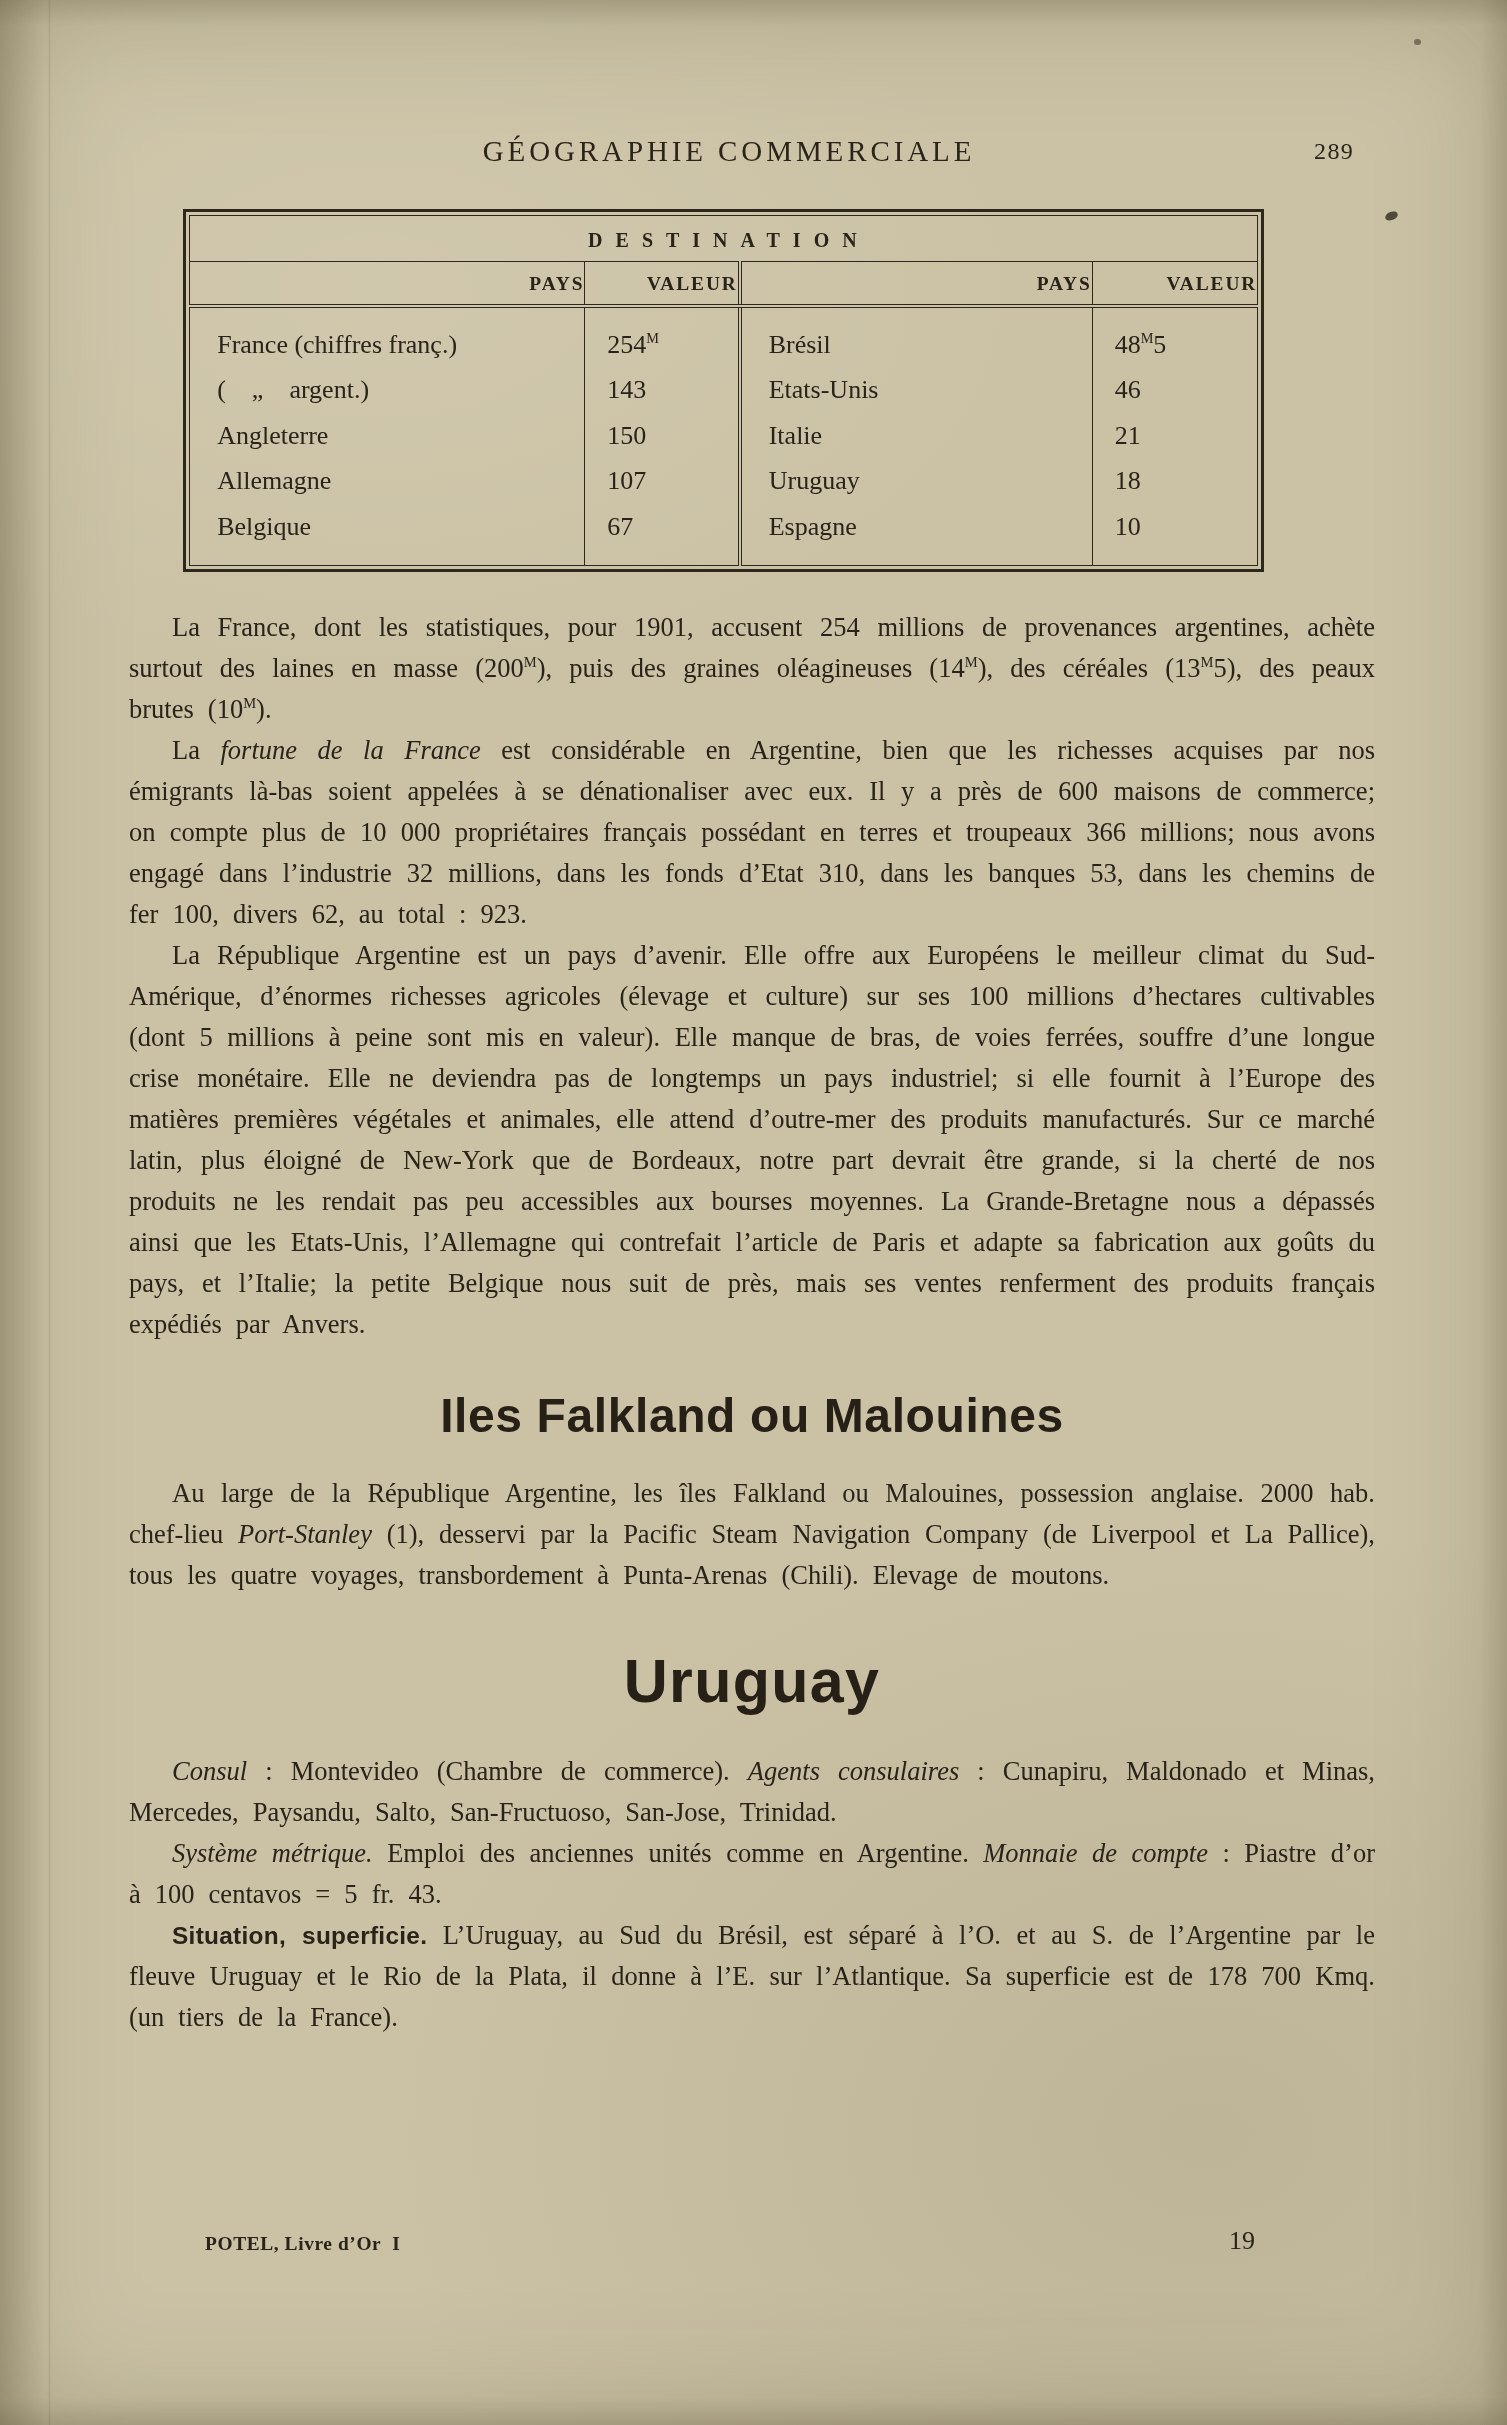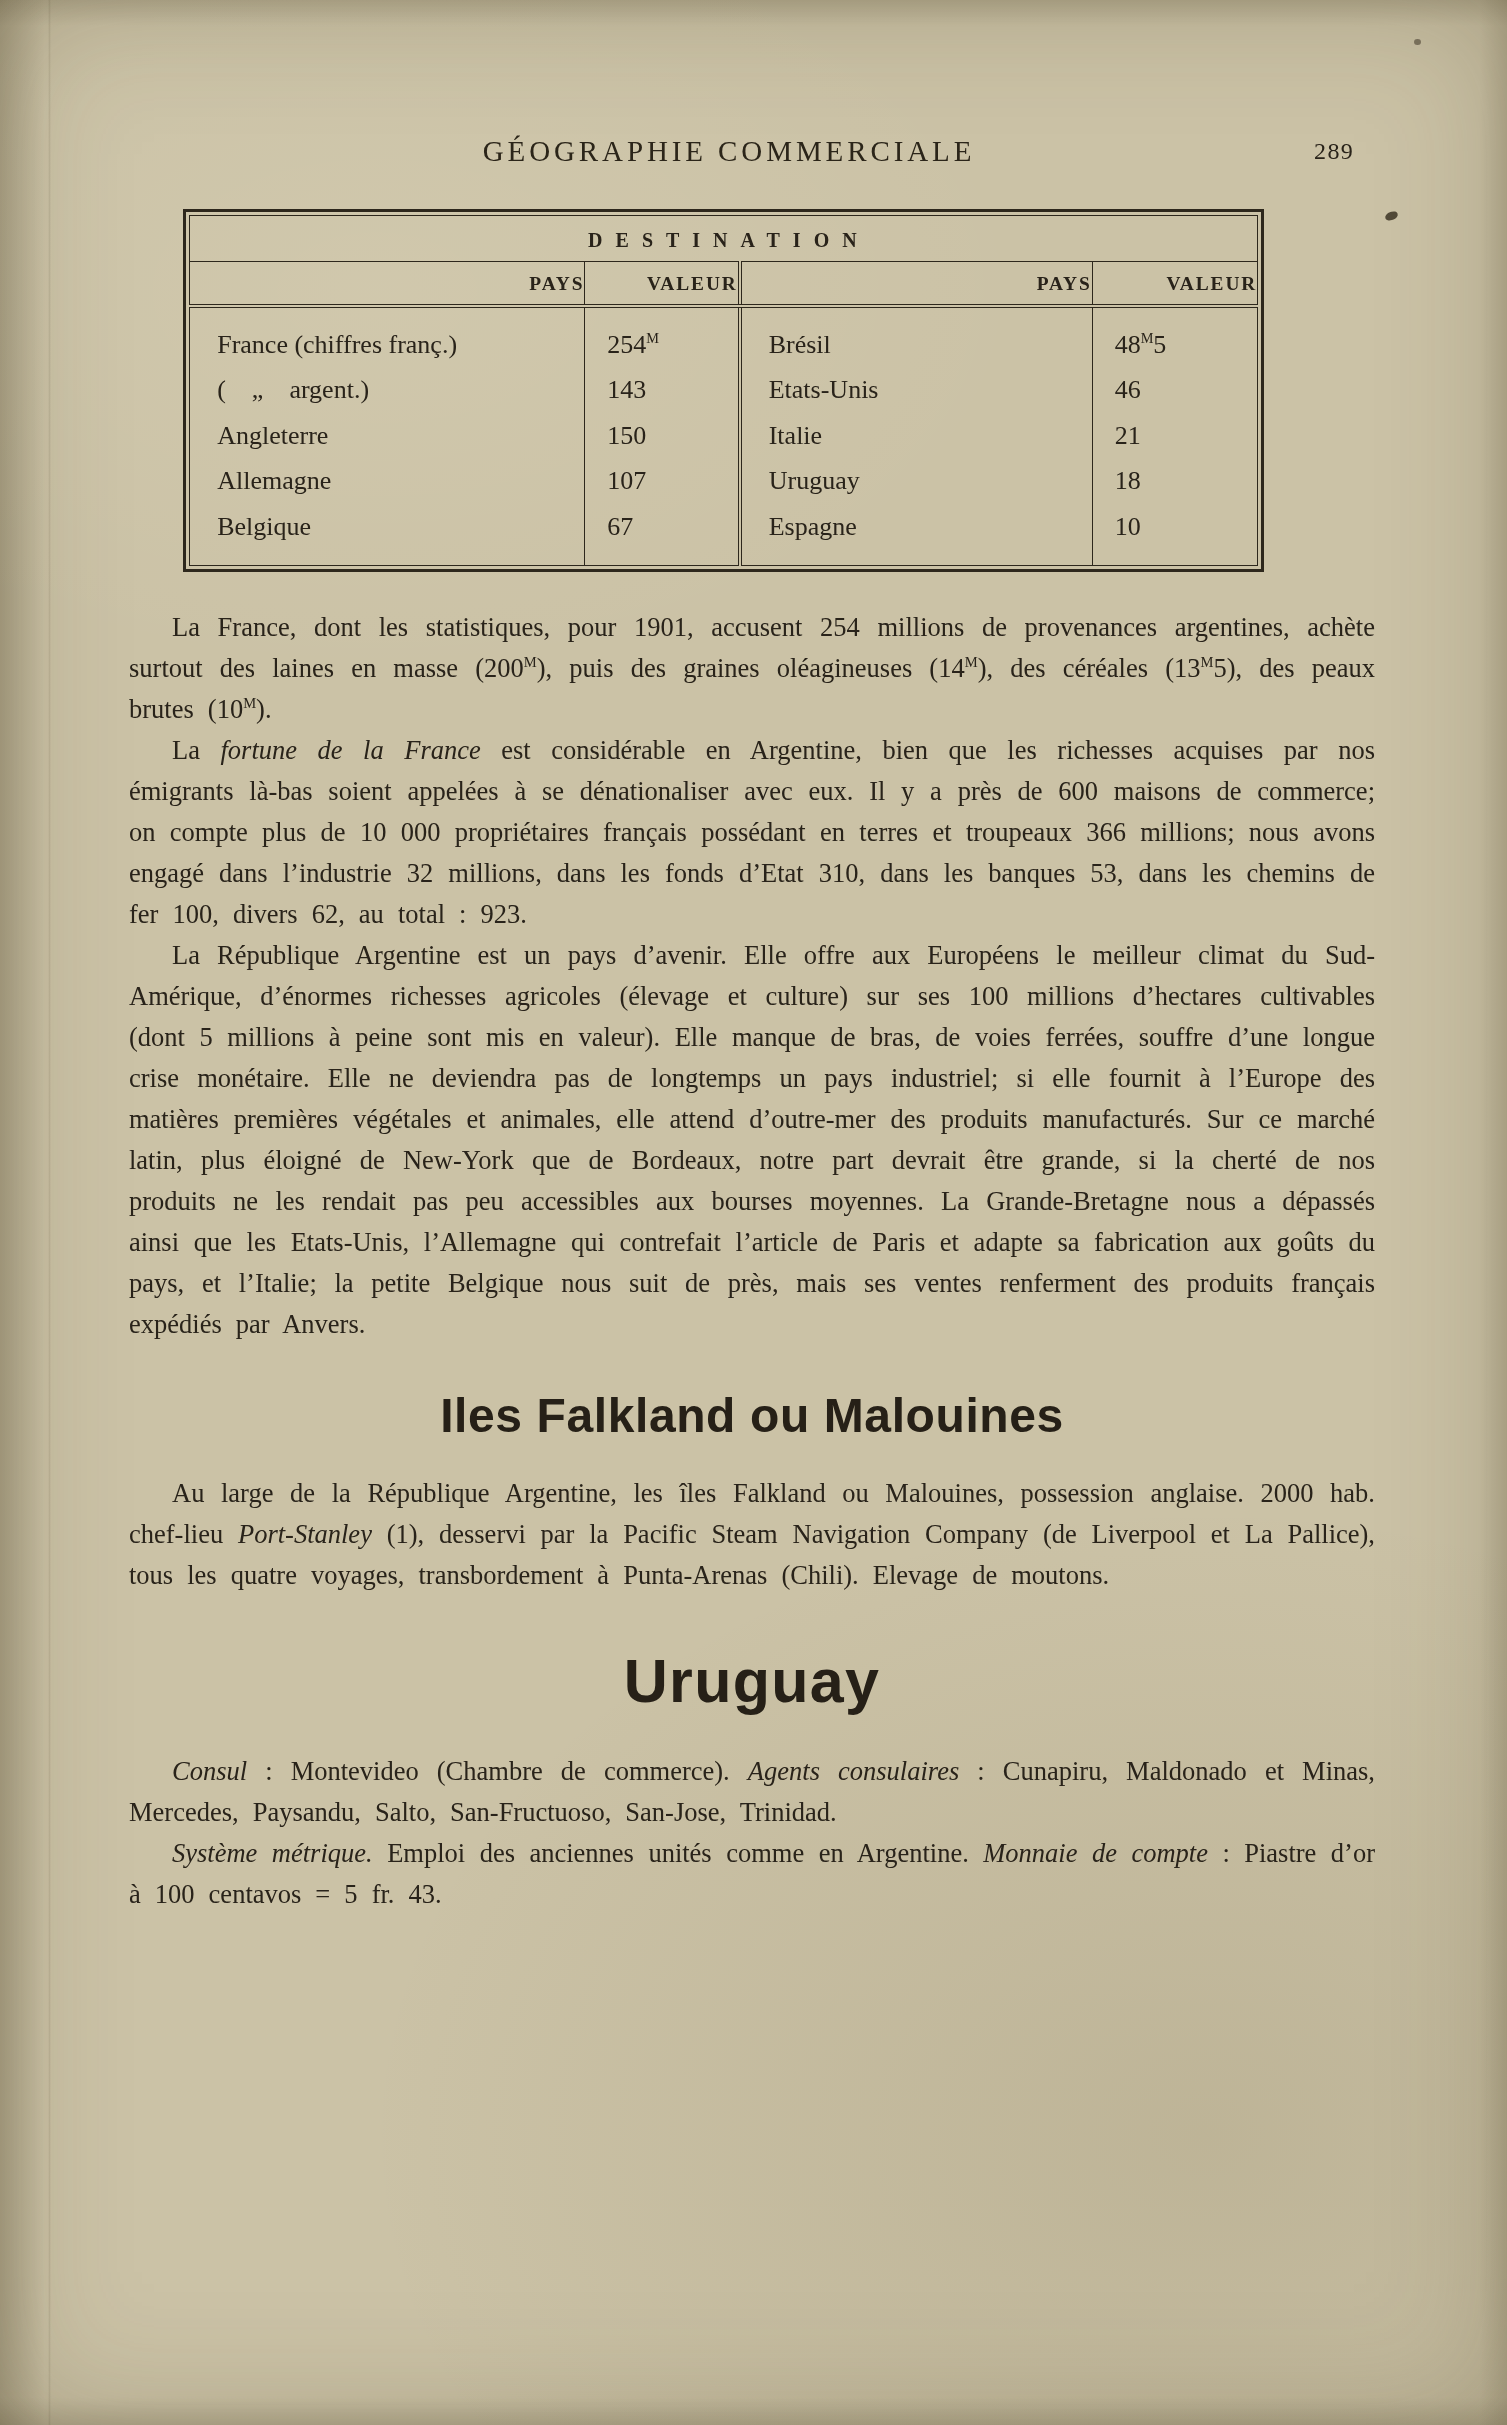--- a/index.html
+++ b/index.html
@@ -173,17 +173,22 @@
       <p class="para">La <i>fortune de la France</i> est considérable en Argentine, bien que les richesses acquises par nos émigrants là-bas soient appelées à se dénationaliser avec eux. Il y a près de 600 maisons de commerce; on compte plus de 10&nbsp;000 propriétaires français possédant en terres et troupeaux 366 millions; nous avons engagé dans l’industrie 32 millions, dans les fonds d’Etat 310, dans les banques 53, dans les chemins de fer 100, divers 62, au total : 923.</p>
       <p class="para">La République Argentine est un pays d’avenir. Elle offre aux Européens le meilleur climat du Sud-Amérique, d’énormes richesses agricoles (élevage et culture) sur ses 100 millions d’hectares cultivables (dont 5 millions à peine sont mis en valeur). Elle manque de bras, de voies ferrées, souffre d’une longue crise monétaire. Elle ne deviendra pas de longtemps un pays industriel; si elle fournit à l’Europe des matières premières végétales et animales, elle attend d’outre-mer des produits manufacturés. Sur ce marché latin, plus éloigné de New-York que de Bordeaux, notre part devrait être grande, si la cherté de nos produits ne les rendait pas peu accessibles aux bourses moyennes. La Grande-Bretagne nous a dépassés ainsi que les Etats-Unis, l’Allemagne qui contrefait l’article de Paris et adapte sa fabrication aux goûts du pays, et l’Italie; la petite Belgique nous suit de près, mais ses ventes renferment des produits français expédiés par Anvers.</p>
     </div>
 
     <h2 class="sec-heading">Iles Falkland ou Malouines</h2>
     <p class="para">Au large de la République Argentine, les îles Falkland ou Malouines, possession anglaise. 2000 hab. chef-lieu <i>Port-Stanley</i> (1), desservi par la Pacific Steam Navigation Company (de Liverpool et La Pallice), tous les quatre voyages, transbordement à Punta-Arenas (Chili). Elevage de moutons.</p>
 
     <h1 class="chap-heading">Uruguay</h1>
     <p class="para"><i>Consul</i> : Montevideo (Chambre de commerce). <i>Agents consulaires</i> : Cunapiru, Maldonado et Minas, Mercedes, Paysandu, Salto, San-Fructuoso, San-Jose, Trinidad.</p>
     <p class="para"><i>Système métrique.</i> Emploi des anciennes unités comme en Argentine. <i>Monnaie de compte</i> : Piastre d’or à 100 centavos = 5&nbsp;fr.&nbsp;43.</p>
+    <p class="para"><b>Situation, superficie.</b> L’Uruguay, au Sud du Brésil, est séparé à l’O. et au S. de l’Argentine par le fleuve Uruguay et le Rio de la Plata, il donne à l’E. sur l’Atlantique. Sa superficie est de 178&nbsp;700 Kmq. (un tiers de la France).</p>
 
   </div>
 
+  <div class="footer">
+    <span class="footer-left">POTEL, Livre d’Or&nbsp;&nbsp;I</span>
+    <span class="footer-right">19</span>
+  </div>
 </div>
 
 
 </body></html>

